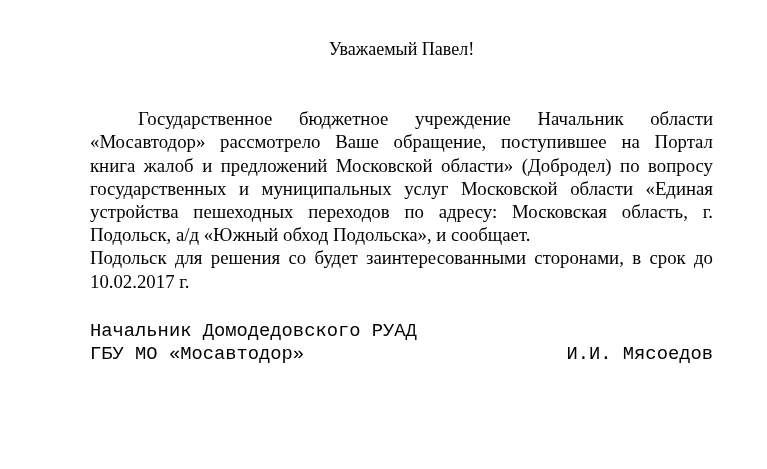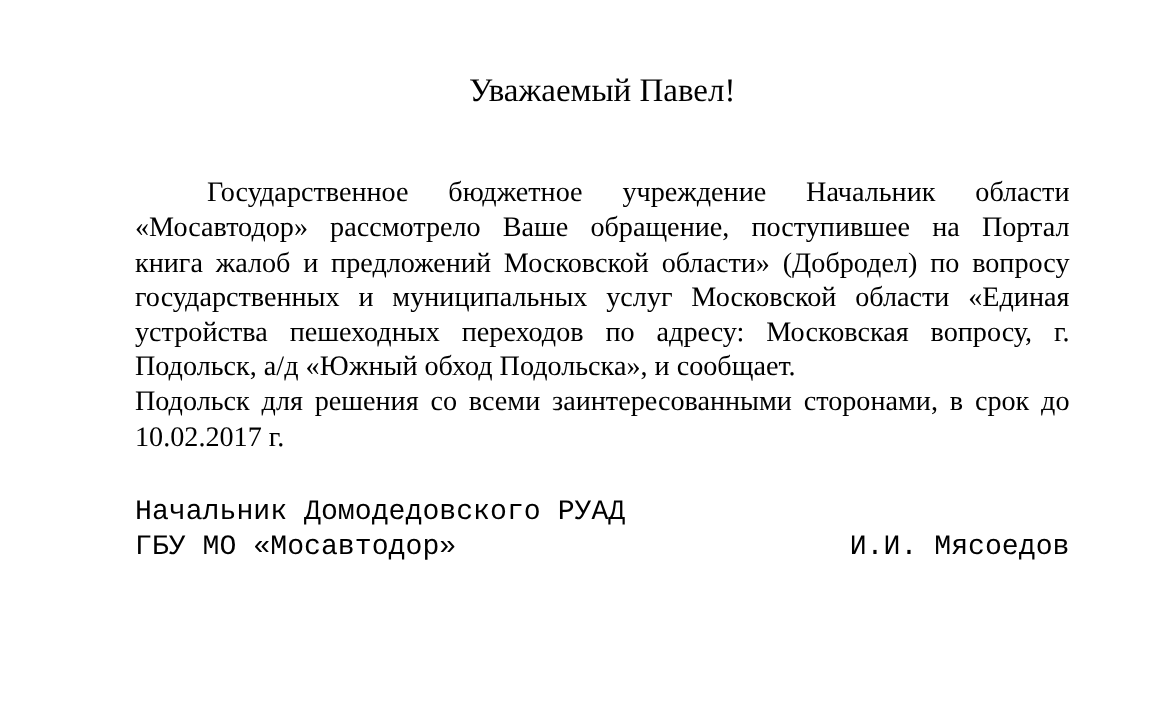--- a/index.html
+++ b/index.html
@@ -17,23 +17,23 @@
     background: #ffffff;
     color: #000000;
   }
   .content {
     position: absolute;
     left: 90px;
     top: 0;
     width: 623px;
   }
   .salutation {
-    margin-top: 48px;
+    margin-top: 38px;
     text-align: center;
-    font-size: 22px;
+    font-size: 18px;
     line-height: 23.2px;
     white-space: nowrap;
   }
   .body-block {
     margin-top: 46px;
   }
   .line {
     font-size: 18.8px;
     line-height: 23.2px;
     text-align: justify;
@@ -69,26 +69,26 @@
 
     <div class="salutation">Уважаемый Павел!</div>
 
     <div class="body-block">
 
       <div class="paragraph">
         <div class="line indent">Государственное бюджетное учреждение Начальник области</div>
         <div class="line">«Мосавтодор» рассмотрело Ваше обращение, поступившее на Портал</div>
         <div class="line">книга жалоб и предложений Московской области» (Добродел) по вопросу</div>
         <div class="line">государственных и муниципальных услуг Московской области «Единая</div>
-        <div class="line">устройства пешеходных переходов по адресу: Московская вопросу, г.</div>
+        <div class="line">устройства пешеходных переходов по адресу: Московская область, г.</div>
         <div class="line last">Подольск, а/д «Южный обход Подольска», и сообщает.</div>
       </div>
 
       <div class="paragraph">
-        <div class="line">Подольск для решения со всеми заинтересованными сторонами, в срок до</div>
+        <div class="line">Подольск для решения со будет заинтересованными сторонами, в срок до</div>
         <div class="line last">10.02.2017 г.</div>
       </div>
 
     </div>
 
     <div class="signature-block">
       <div class="sig-line">Начальник Домодедовского РУАД</div>
       <div class="sig-line sig-row">
         <span>ГБУ МО «Мосавтодор»</span>
         <span>И.И. Мясоедов</span>

